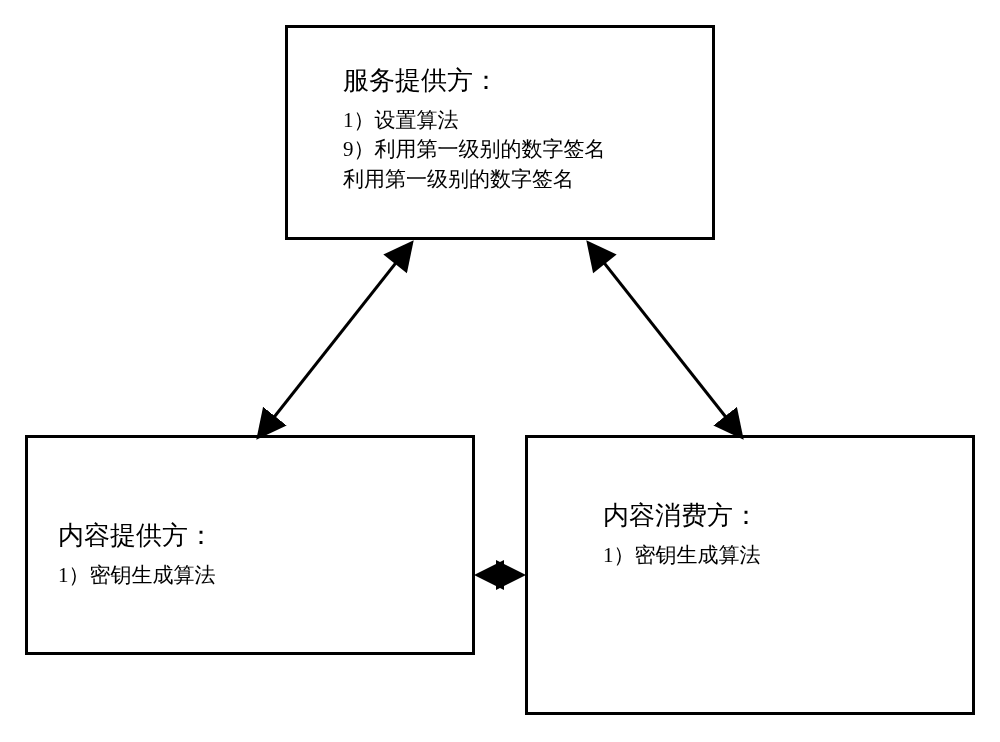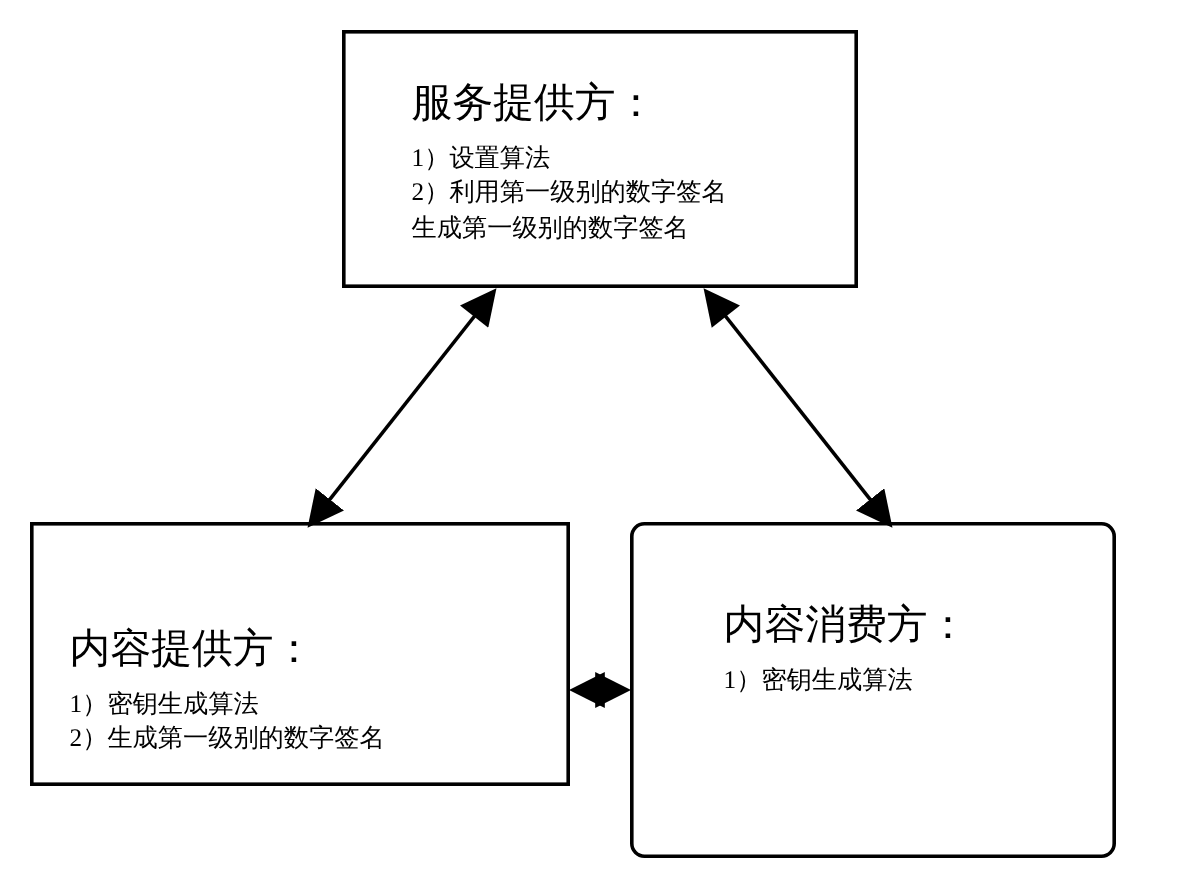--- a/index.html
+++ b/index.html
@@ -28,26 +28,25 @@
     }
     .box-left {
       left: 25px;
       top: 435px;
       width: 450px;
       height: 220px;
     }
     .box-right {
       left: 525px;
       top: 435px;
-      width: 405px;
+      width: 450px;
       height: 280px;
-      border-radius: 12px;
     }
     .box-title {
-      font-size: 34px;
+      font-size: 26px;
       color: #000;
       margin-bottom: 8px;
     }
     .box-item {
       font-size: 21px;
       color: #000;
       line-height: 1.4;
     }
     .box-top .content {
       padding-left: 40px;
@@ -98,30 +97,29 @@
       height: 100%;
     }
   </style>
 </head>
 <body>
 
 <div class="box box-top">
   <div class="content">
     <div class="box-title">服务提供方：</div>
     <div class="box-item">1）设置算法</div>
-    <div class="box-item">2）利用第一级别的数字签名</div>
-    <div class="box-item">生成第一级别的数字签名</div>
+    <div class="box-item">9）利用第一级别的数字签名</div>
+    <div class="box-item">利用第一级别的数字签名</div>
   </div>
 </div>
 
 <div class="box box-left">
   <div class="content">
     <div class="box-title">内容提供方：</div>
     <div class="box-item">1）密钥生成算法</div>
-    <div class="box-item">2）生成第一级别的数字签名</div>
   </div>
 </div>
 
 <div class="box box-right">
   <div class="content">
     <div class="box-title">内容消费方：</div>
     <div class="box-item">1）密钥生成算法</div>
   </div>
 </div>
 

